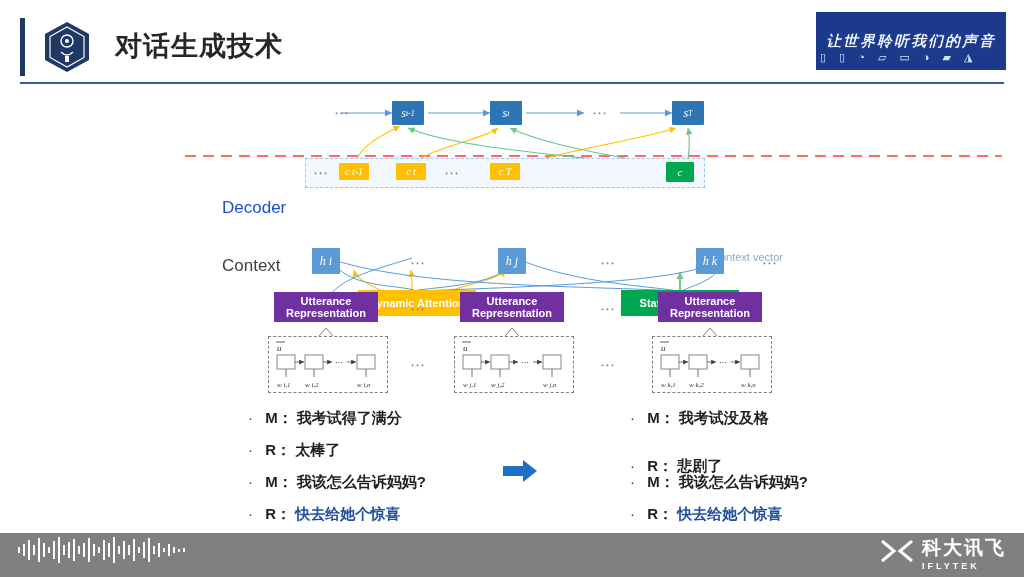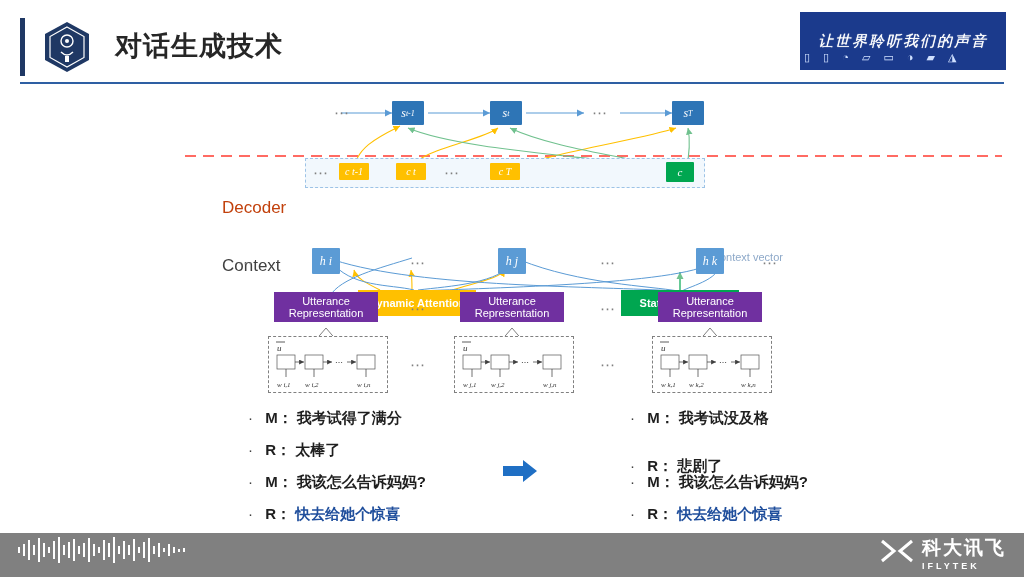--- a/index.html
+++ b/index.html
@@ -25,21 +25,20 @@
     letter-spacing:1px;
   }
   .hdr-rule {
     position:absolute; left:20px; top:82px; width:984px; height:2px;
     background:#2e5fa3;
   }
   .hdr-stamp {
     position:absolute; right:18px; top:12px; width:190px; height:58px;
     background:#1b3a8c;
     overflow:hidden;
-    padding-left:16px;
   }
   .hdr-stamp .cal {
     position:absolute; left:0; top:0; width:100%; height:100%;
     color:#ffffff; font-family:"Liberation Serif", serif;
     font-size:15px; letter-spacing:2px;
     display:flex; align-items:center; justify-content:center;
     font-style:italic;
     text-shadow:0 0 1px #fff;
   }
   .hdr-stamp .strip {
@@ -48,21 +47,21 @@
   }
 
   
   .diagram { position:absolute; left:0; top:88px; width:1024px; height:420px; }
   .diagram svg { position:absolute; left:0; top:0; }
 
   .lbl {
     position:absolute; font-size:15px; color:#3f3f3f;
     font-family:"Liberation Sans", sans-serif;
   }
-  .lbl-decoder { left:222px; top:110px; font-size:17px; color:#c2410c; }
+  .lbl-decoder { left:222px; top:110px; font-size:17px; color:#1d4ed8; }
   .lbl-encoder { left:222px; top:168px; font-size:17px; color:#404040; }
   .lbl-ctx { left:712px; top:163px; font-size:11px; color:#8ea9c9; }
 
   .node {
     position:absolute; color:#fff; font-family:"Liberation Serif", serif;
     font-style:italic; font-size:12px;
     display:flex; align-items:center; justify-content:center;
     border-radius:1px;
   }
   .s-node { background:#2e75b6; width:32px; height:24px; }
@@ -75,21 +74,21 @@
     display:flex; align-items:center; justify-content:center;
     font-family:"Liberation Sans", sans-serif;
   }
   .attn-dyn { background:#ffc000; left:358px; top:202px; width:118px; height:26px;}
   .attn-sta { background:#00a650; left:621px; top:202px; width:118px; height:26px;}
 
   .utt {
     position:absolute; background:#7030a0; color:#ffffff;
     font-size:11px; line-height:12px; text-align:center;
     display:flex; align-items:center; justify-content:center;
-    width:104px; height:30px;
+    width:104px; height:30px;font-weight:bold;
   }
 
   .dots { position:absolute; color:#7f7f7f; font-size:15px; letter-spacing:2px; }
 
   .encbox {
     position:absolute; border:1px dashed #9dc3e6; background:#f2f8fd;
   }
 
   .grp {
     position:absolute; width:118px; height:55px;

